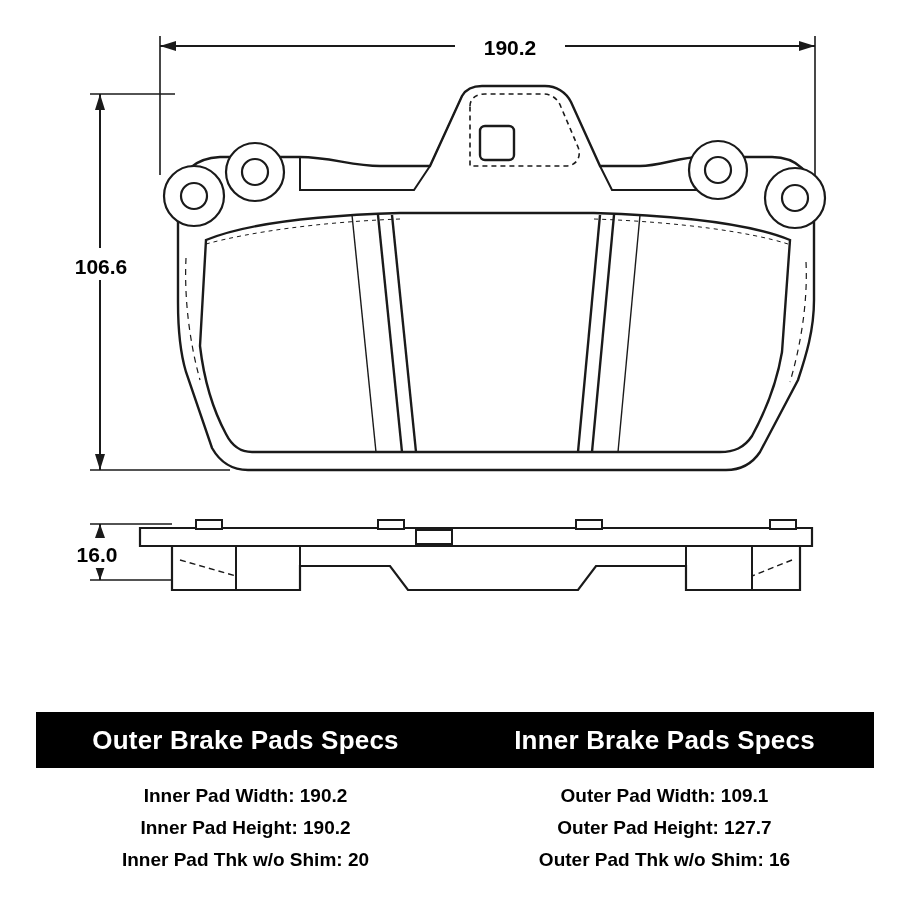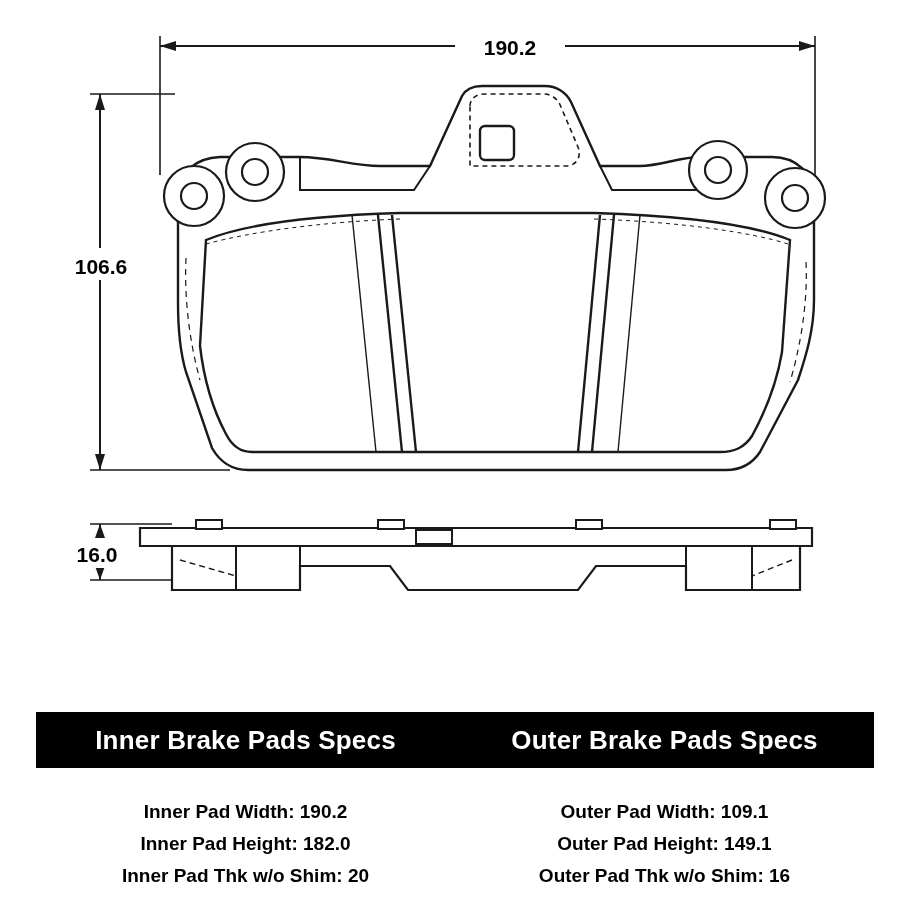--- a/index.html
+++ b/index.html
@@ -52,21 +52,21 @@
     font-family: "Liberation Sans", sans-serif;
     font-weight: bold;
     font-size: 26px;
     display: flex;
     align-items: center;
     justify-content: center;
     letter-spacing: 0.2px;
   }
   .spec-body-row {
     display: flex;
-    margin-top: 28px;
+    margin-top: 12px;
   }
   .spec-col {
     flex: 1 1 50%;
     display: flex;
     flex-direction: column;
     align-items: center;
   }
   .spec-line {
     font-family: "Liberation Sans", sans-serif;
     font-weight: bold;
@@ -216,30 +216,30 @@
       <path d="M 180 560 L 236 576 L 236 590" fill="none" stroke="#1a1a1a" stroke-width="1.4" stroke-dasharray="6 4"></path>
       <path d="M 792 560 L 752 576 L 752 590" fill="none" stroke="#1a1a1a" stroke-width="1.4" stroke-dasharray="6 4"></path>
       <path d="M 300 566 L 390 566" fill="none" stroke="#1a1a1a" stroke-width="1.4"></path>
       <path d="M 596 566 L 686 566" fill="none" stroke="#1a1a1a" stroke-width="1.4"></path>
     </g>
 
   </svg>
 
   <div class="specs">
     <div class="spec-head-row">
+      <div class="spec-head">Outer Brake Pads Specs</div>
       <div class="spec-head">Inner Brake Pads Specs</div>
-      <div class="spec-head">Outer Brake Pads Specs</div>
     </div>
     <div class="spec-body-row">
       <div class="spec-col">
         <div class="spec-line">Inner Pad Width: 190.2</div>
-        <div class="spec-line">Inner Pad Height: 182.0</div>
+        <div class="spec-line">Inner Pad Height: 190.2</div>
         <div class="spec-line">Inner Pad Thk w/o Shim: 20</div>
       </div>
       <div class="spec-col">
         <div class="spec-line">Outer Pad Width: 109.1</div>
-        <div class="spec-line">Outer Pad Height: 149.1</div>
+        <div class="spec-line">Outer Pad Height: 127.7</div>
         <div class="spec-line">Outer Pad Thk w/o Shim: 16</div>
       </div>
     </div>
   </div>
 
 </div>
 
 </body></html>

